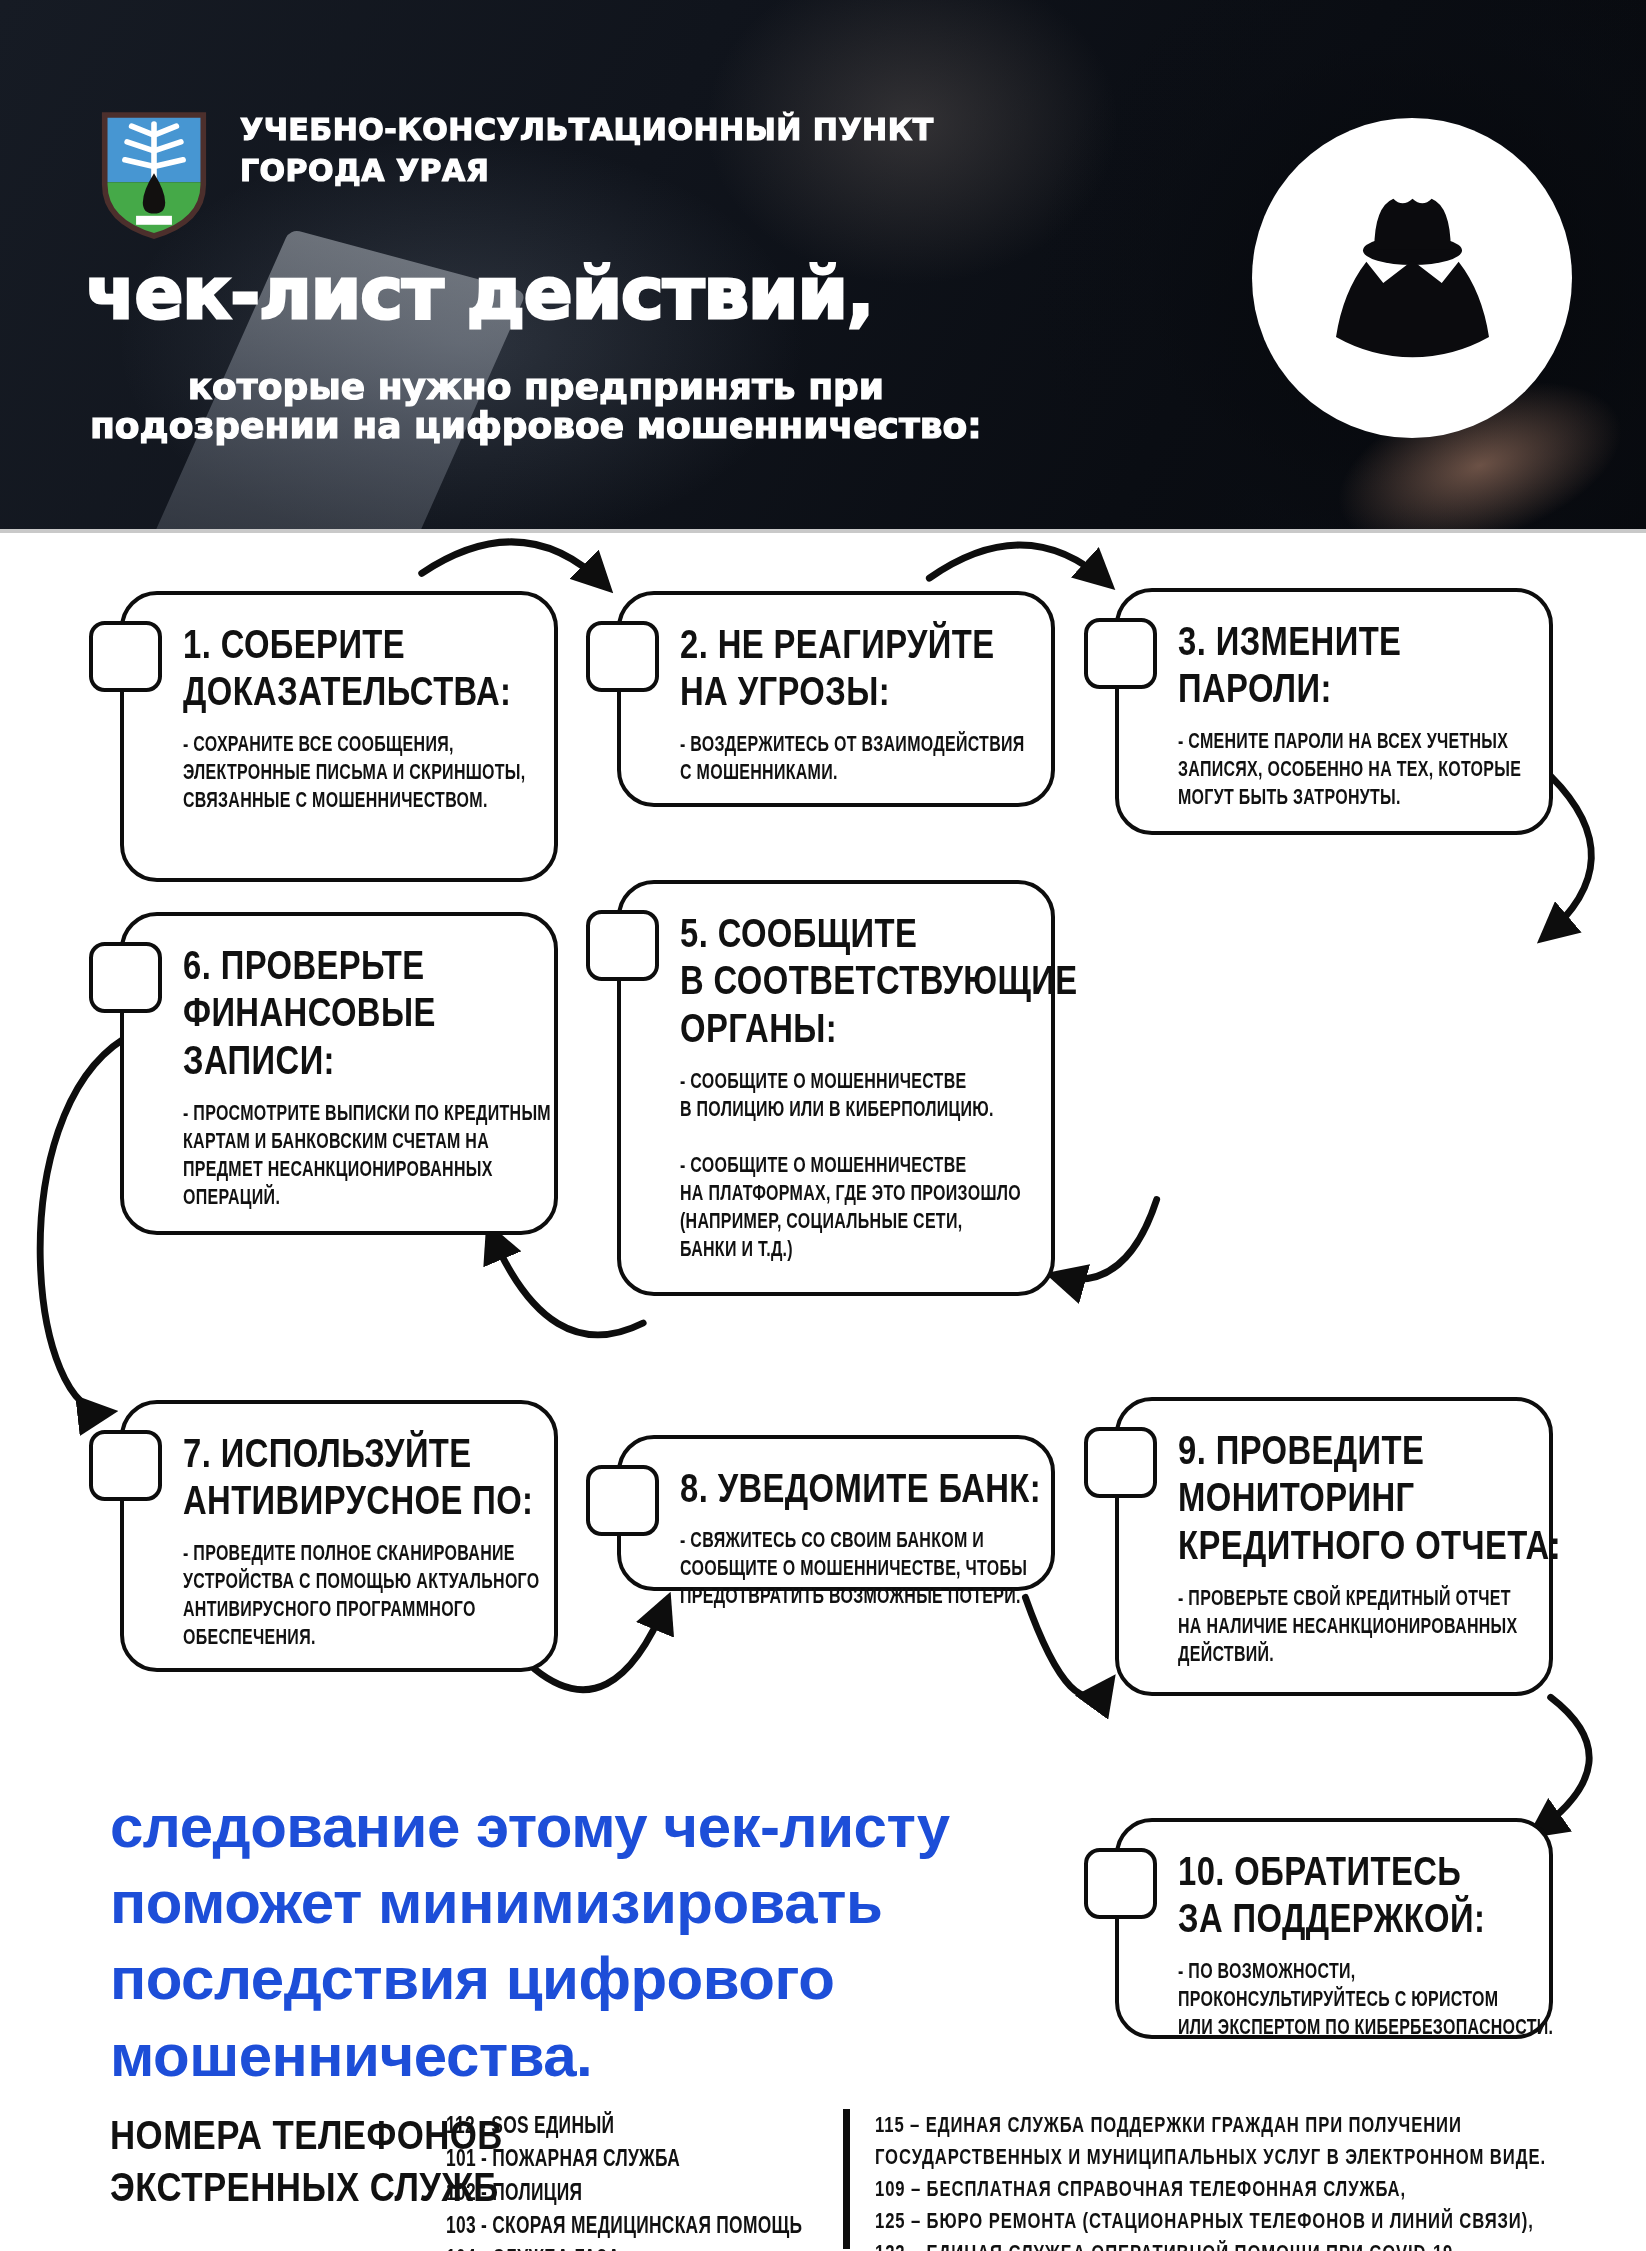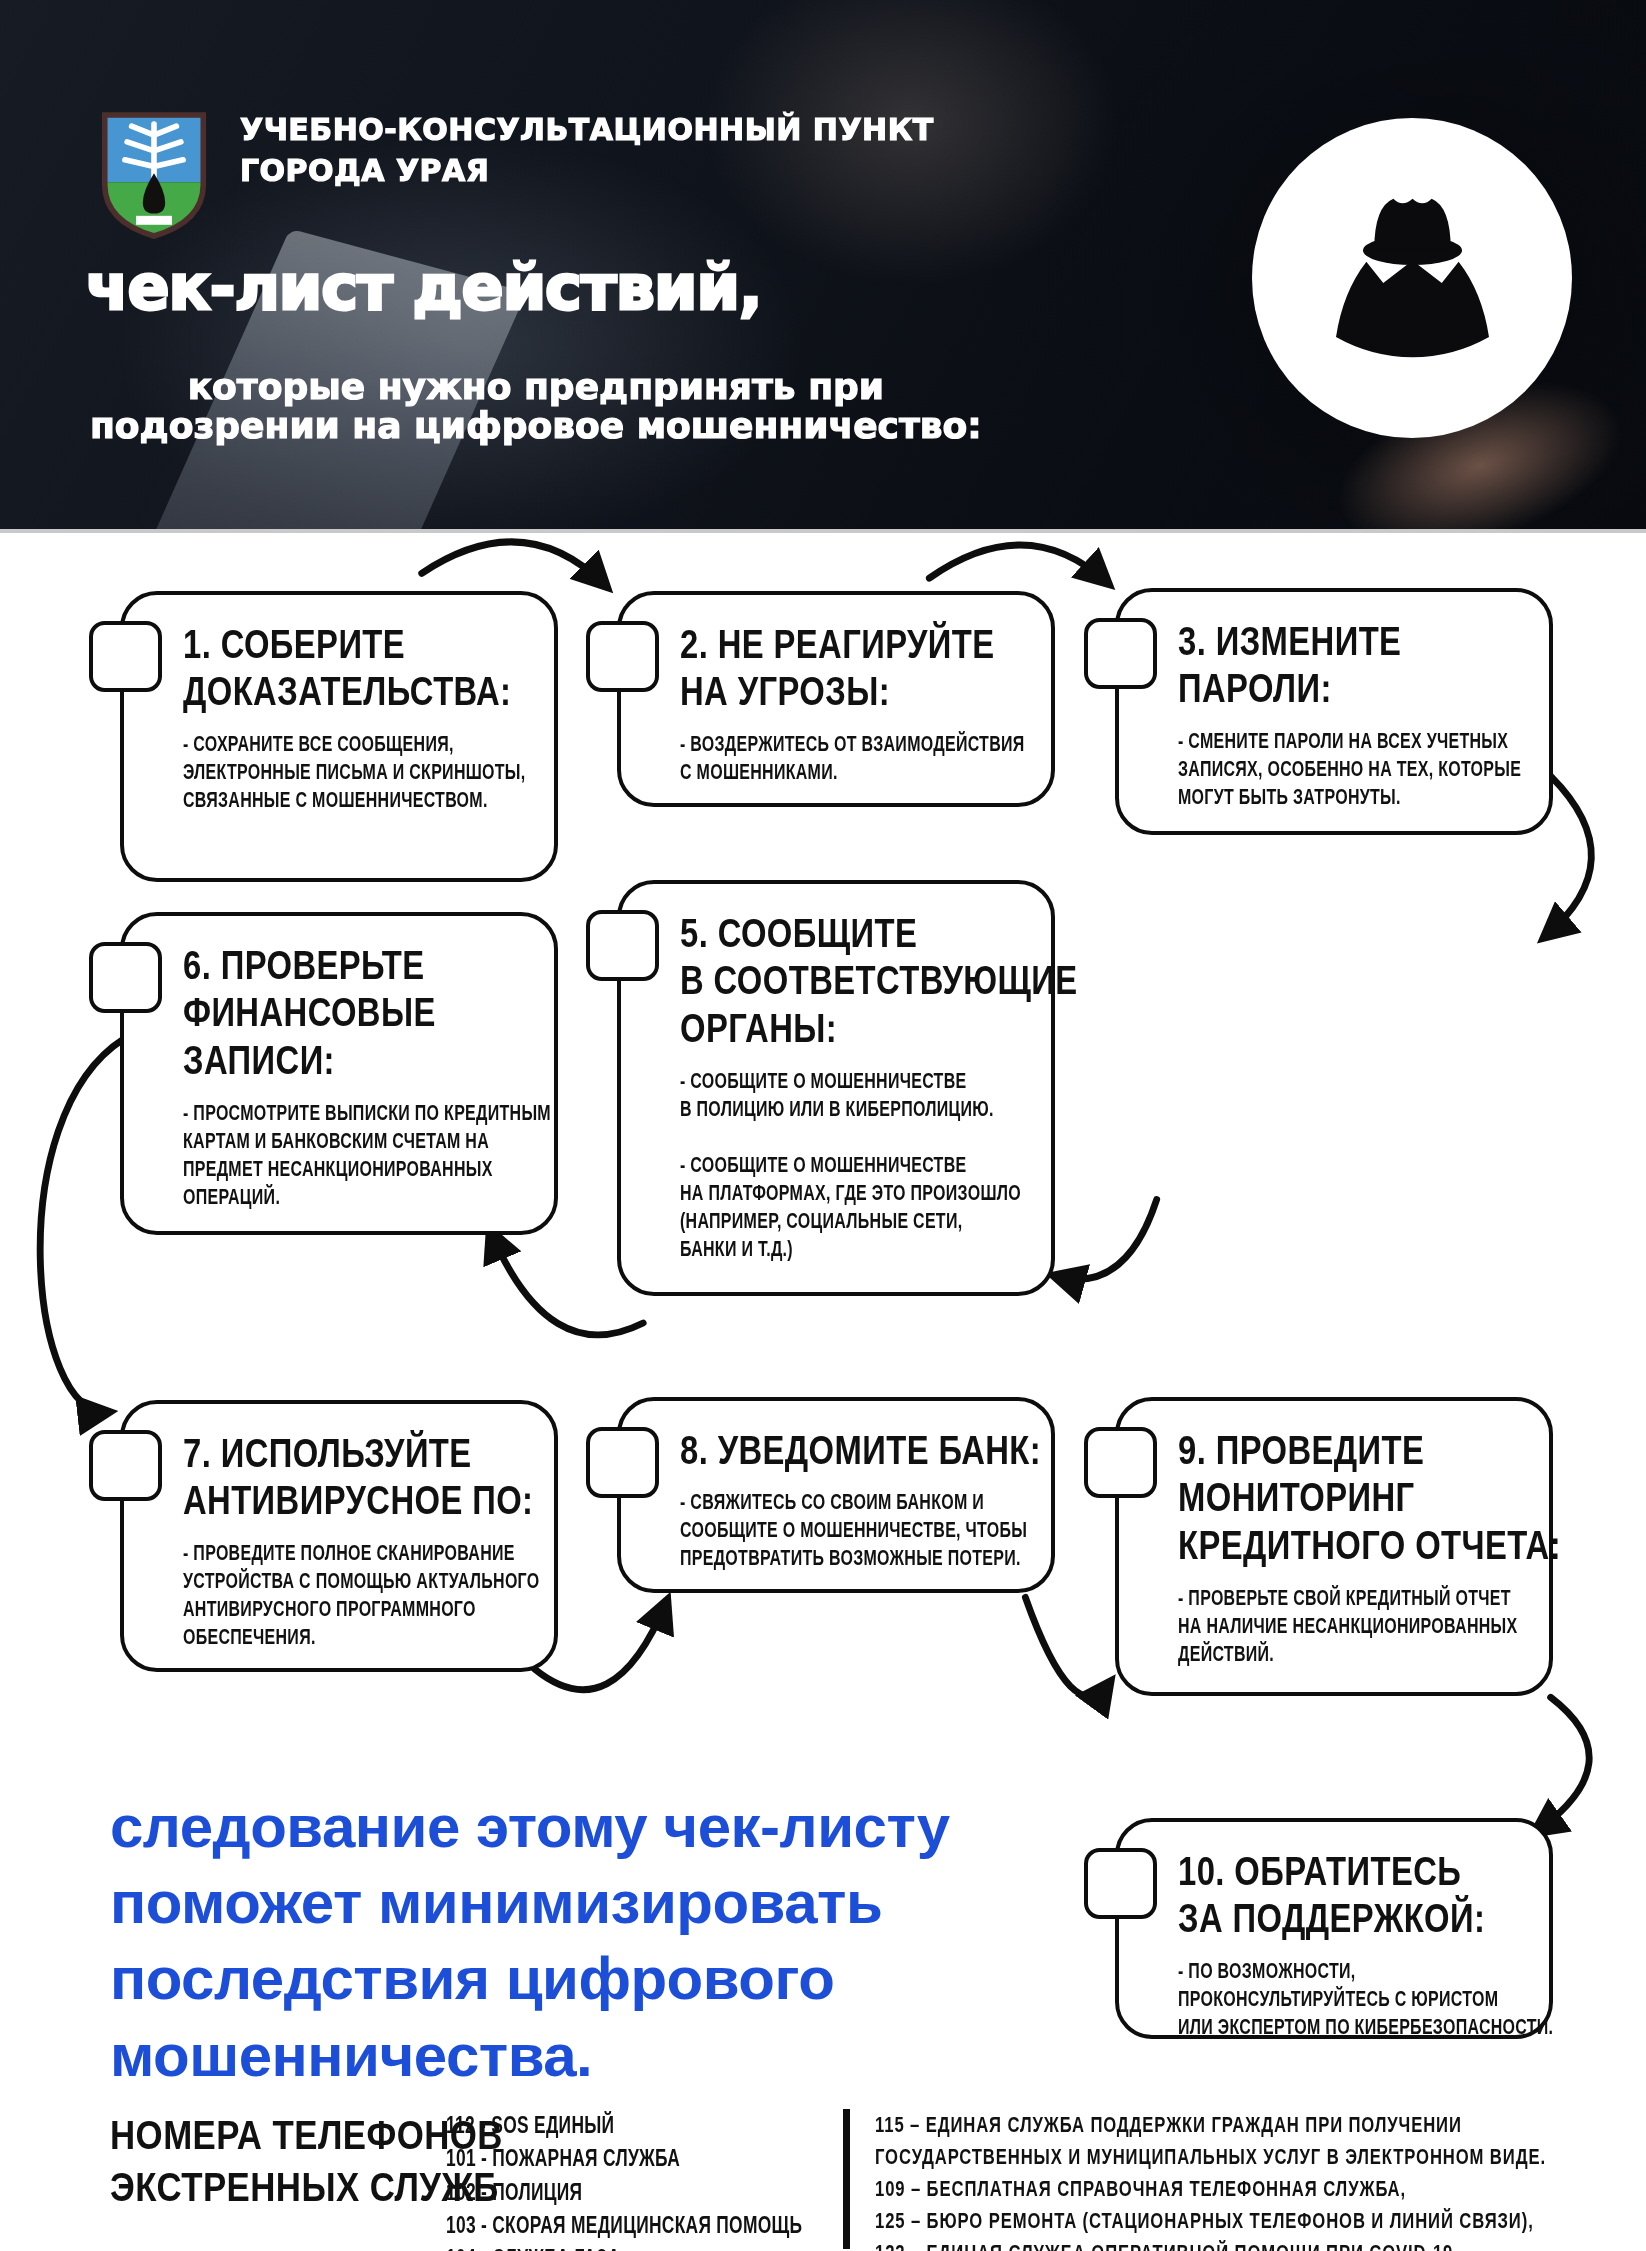--- a/index.html
+++ b/index.html
@@ -17,21 +17,21 @@
   .hd-face{position:absolute;left:706px;top:-39px;width:412px;height:323px;
            background:radial-gradient(closest-side,rgba(120,110,105,.35),rgba(0,0,0,0));}
   .hd-hood{position:absolute;left:1029px;top:-78px;width:804px;height:745px;border-radius:50%;
            background:radial-gradient(closest-side,rgba(6,8,12,.95),rgba(10,13,19,.4) 70%,rgba(0,0,0,0));}
   .hd-hand{position:absolute;left:1333px;top:392px;width:294px;height:147px;border-radius:50%;
            background:radial-gradient(closest-side,rgba(190,140,115,.55),rgba(0,0,0,0));transform:rotate(-18deg);}
   .logo{position:absolute;left:98px;top:108px;width:112px;height:135px;}
   .org{position:absolute;left:240px;top:110px;font-weight:700;font-size:30px;line-height:1.35;
        color:#fff;letter-spacing:0.5px;white-space:pre;-webkit-text-stroke:1.2px #fff;
        font-family:"DejaVu Sans","Liberation Sans",sans-serif;}
-  .title{position:absolute;left:86px;top:257px;font-weight:700;font-size:62px;line-height:1;
+  .title{position:absolute;left:86px;top:257px;font-weight:700;font-size:72px;line-height:1;
          color:#fff;letter-spacing:-1px;-webkit-text-stroke:2.9px #fff;white-space:pre;
          font-family:"DejaVu Sans","Liberation Sans",sans-serif;}
   .subtitle{position:absolute;left:90px;top:367px;font-weight:700;font-size:36px;line-height:1.09;
             color:#fff;-webkit-text-stroke:1.2px #fff;white-space:pre;
             font-family:"DejaVu Sans","Liberation Sans",sans-serif;text-align:center;}
   .badge{position:absolute;left:1252px;top:118px;width:320px;height:320px;border-radius:50%;
          background:#fff;display:flex;align-items:center;justify-content:center;}
   
   .card{position:absolute;background:#fff;border:4.4px solid #0d0d0d;border-radius:37px;
         padding:25.5px 23.5px 19.6px 59px;box-sizing:border-box;}
@@ -41,21 +41,21 @@
            white-space:pre;transform:scaleX(.80);transform-origin:0 0;}
   .c-body{margin:13.7px 0 0 0;font-weight:700;font-size:21.6px;line-height:1.30;letter-spacing:0.4px;
           white-space:pre;transform:scaleX(.74);transform-origin:0 0;}
   .pos1{left:120px;top:591px;width:438px;height:291px;}
   .pos2{left:617px;top:591px;width:438px;height:216px;}
   .pos3{left:1115px;top:588px;width:438px;height:247px;}
   .pos6{left:120px;top:912px;width:438px;height:323px;}
   .pos5{left:617px;top:880px;width:438px;height:416px;}
   .pos4{left:1115px;top:912px;width:438px;height:286px;}
   .pos7{left:120px;top:1400px;width:438px;height:272px;}
-  .pos8{left:617px;top:1397px;width:438px;height:196px;}
+  .pos8{left:617px;top:1435px;width:438px;height:156px;}
   .pos9{left:1115px;top:1397px;width:438px;height:299px;}
   .pos10{left:1115px;top:1818px;width:438px;height:221px;}
   .flow{position:absolute;left:0;top:0;width:1647px;height:2251px;pointer-events:none;}
   
   .note{position:absolute;left:110px;top:1789px;font-weight:700;font-size:60px;line-height:1.27;
         letter-spacing:-0.5px;color:#1d4ed8;white-space:pre;
         font-family:Liberation Sans, sans-serif;}
   
   .em-head{position:absolute;left:110px;top:2109px;font-weight:700;font-size:41px;line-height:1.28;
            white-space:pre;transform:scaleX(.85);transform-origin:0 0;letter-spacing:0.5px;}

